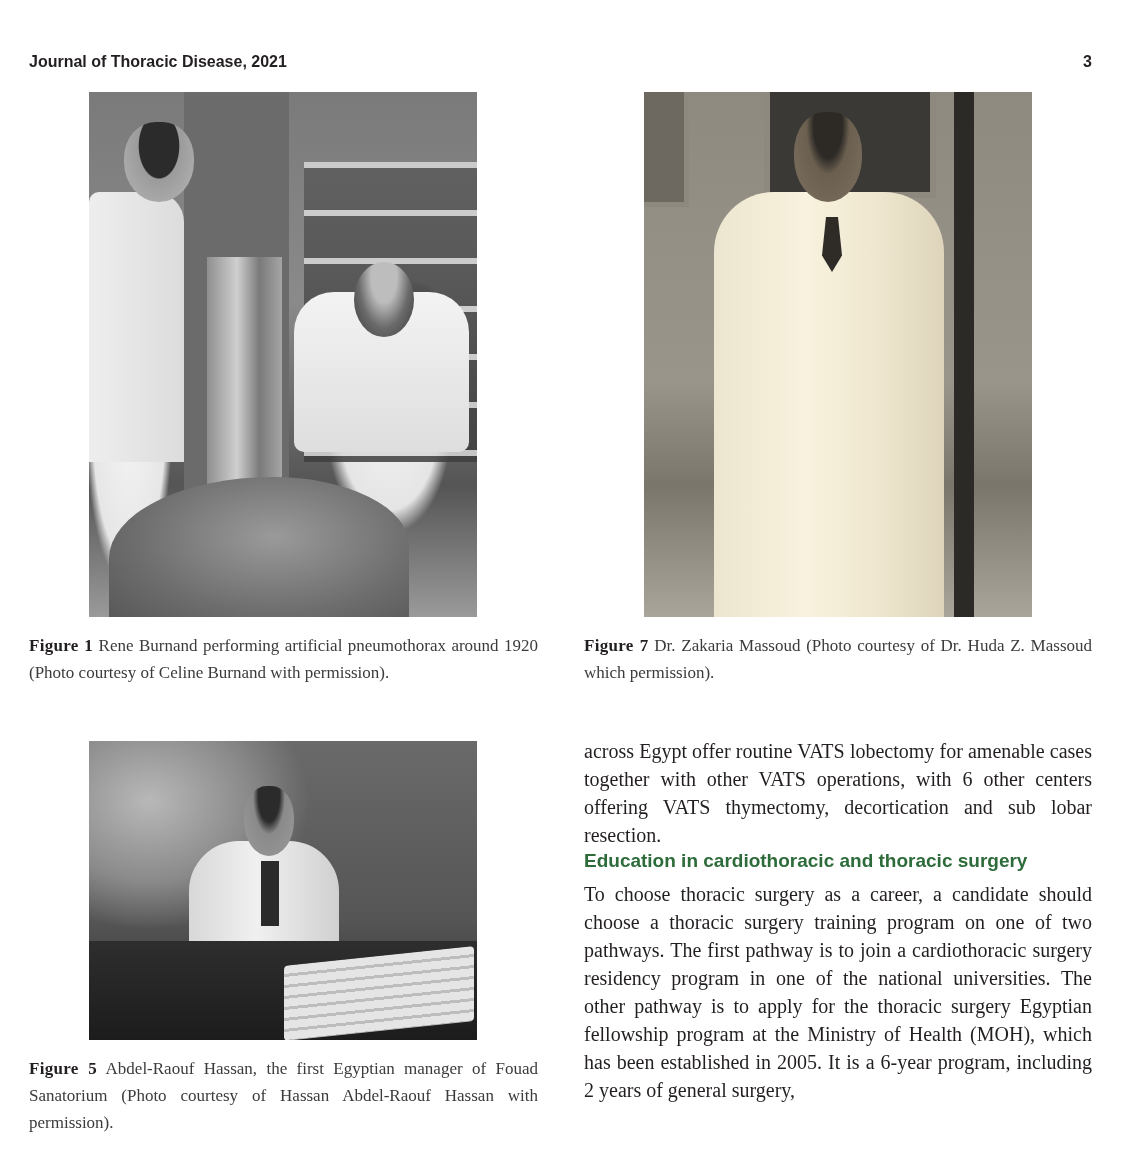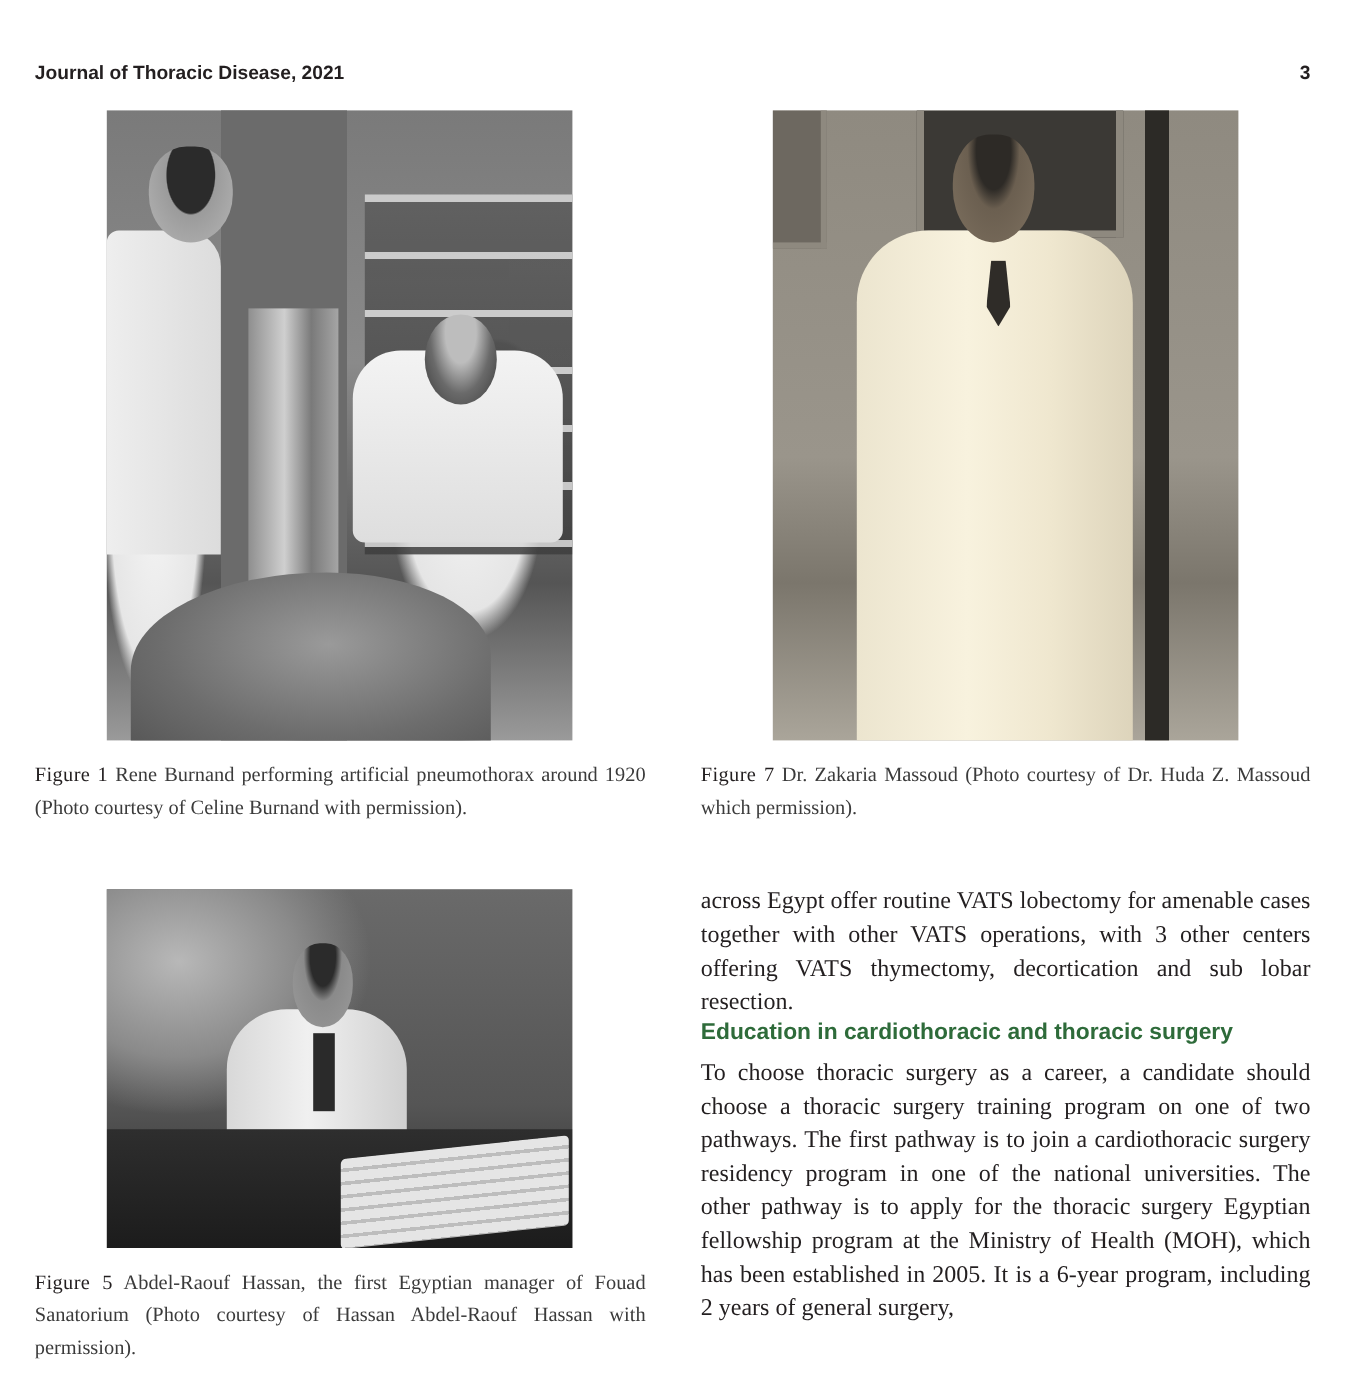--- a/index.html
+++ b/index.html
@@ -136,21 +136,21 @@
     border-radius: 4px;
   }
 
   .caption {
     position: absolute;
     font-family: "Liberation Serif", serif;
     font-size: 17px; line-height: 27px;
     color: #3b3b3b;
     text-align: justify;
   }
-  .caption .fig-label { font-weight: normal; color: #231f20; letter-spacing: 0.3px; }
+  .caption .fig-label { font-weight: bold; color: #231f20; letter-spacing: 0.3px; }
   #fig1-caption { left: 29px; top: 632px; width: 509px; }
   #fig3-caption { left: 584px; top: 632px; width: 508px; }
   #fig2-caption { left: 29px; top: 1055px; width: 509px; }
 
   .body-text {
     position: absolute; left: 584px; width: 508px;
     font-family: "Liberation Serif", serif;
     font-size: 20px; line-height: 28px;
     color: #231f20;
     text-align: justify;
@@ -212,17 +212,17 @@
     <div class="tie"></div>
     <div class="desk"></div>
     <div class="books"></div>
   </div>
   <figcaption class="caption" id="fig2-caption">
     <span class="fig-label">Figure 5</span>
     <span>Abdel-Raouf Hassan, the first Egyptian manager of Fouad Sanatorium (Photo courtesy of Hassan Abdel-Raouf Hassan with permission).</span>
   </figcaption>
 </figure>
 
-<p class="body-text" id="para-vats">across Egypt offer routine VATS lobectomy for amenable cases together with other VATS operations, with 3 other centers offering VATS thymectomy, decortication and sub lobar resection.</p>
+<p class="body-text" id="para-vats">across Egypt offer routine VATS lobectomy for amenable cases together with other VATS operations, with 6 other centers offering VATS thymectomy, decortication and sub lobar resection.</p>
 
 <h2 class="section-heading">Education in cardiothoracic and thoracic surgery</h2>
 
 <p class="body-text" id="para-education">To choose thoracic surgery as a career, a candidate should choose a thoracic surgery training program on one of two pathways. The first pathway is to join a cardiothoracic surgery residency program in one of the national universities. The other pathway is to apply for the thoracic surgery Egyptian fellowship program at the Ministry of Health (MOH), which has been established in 2005. It is a 6-year program, including 2 years of general surgery,</p>
 
 </body></html>

